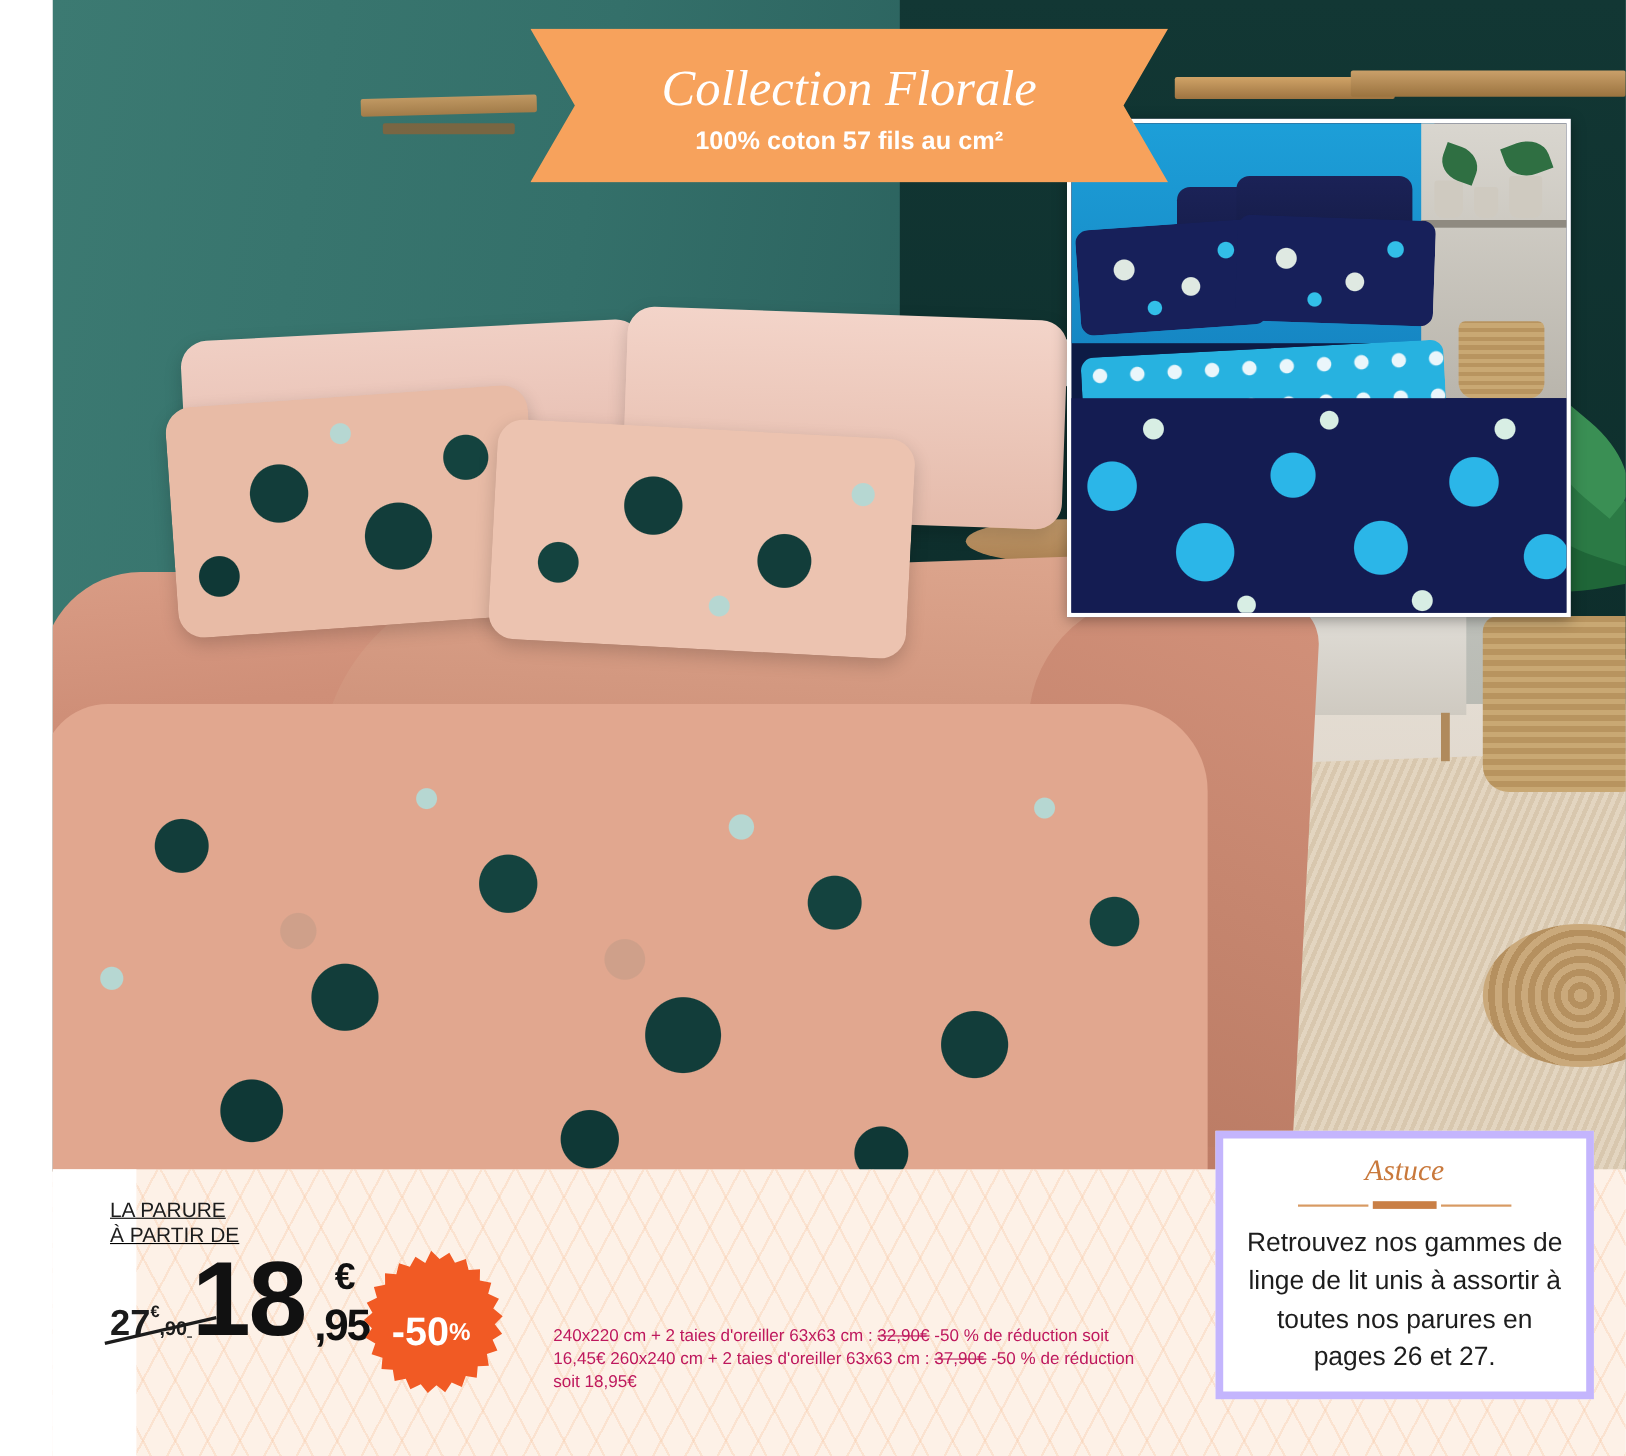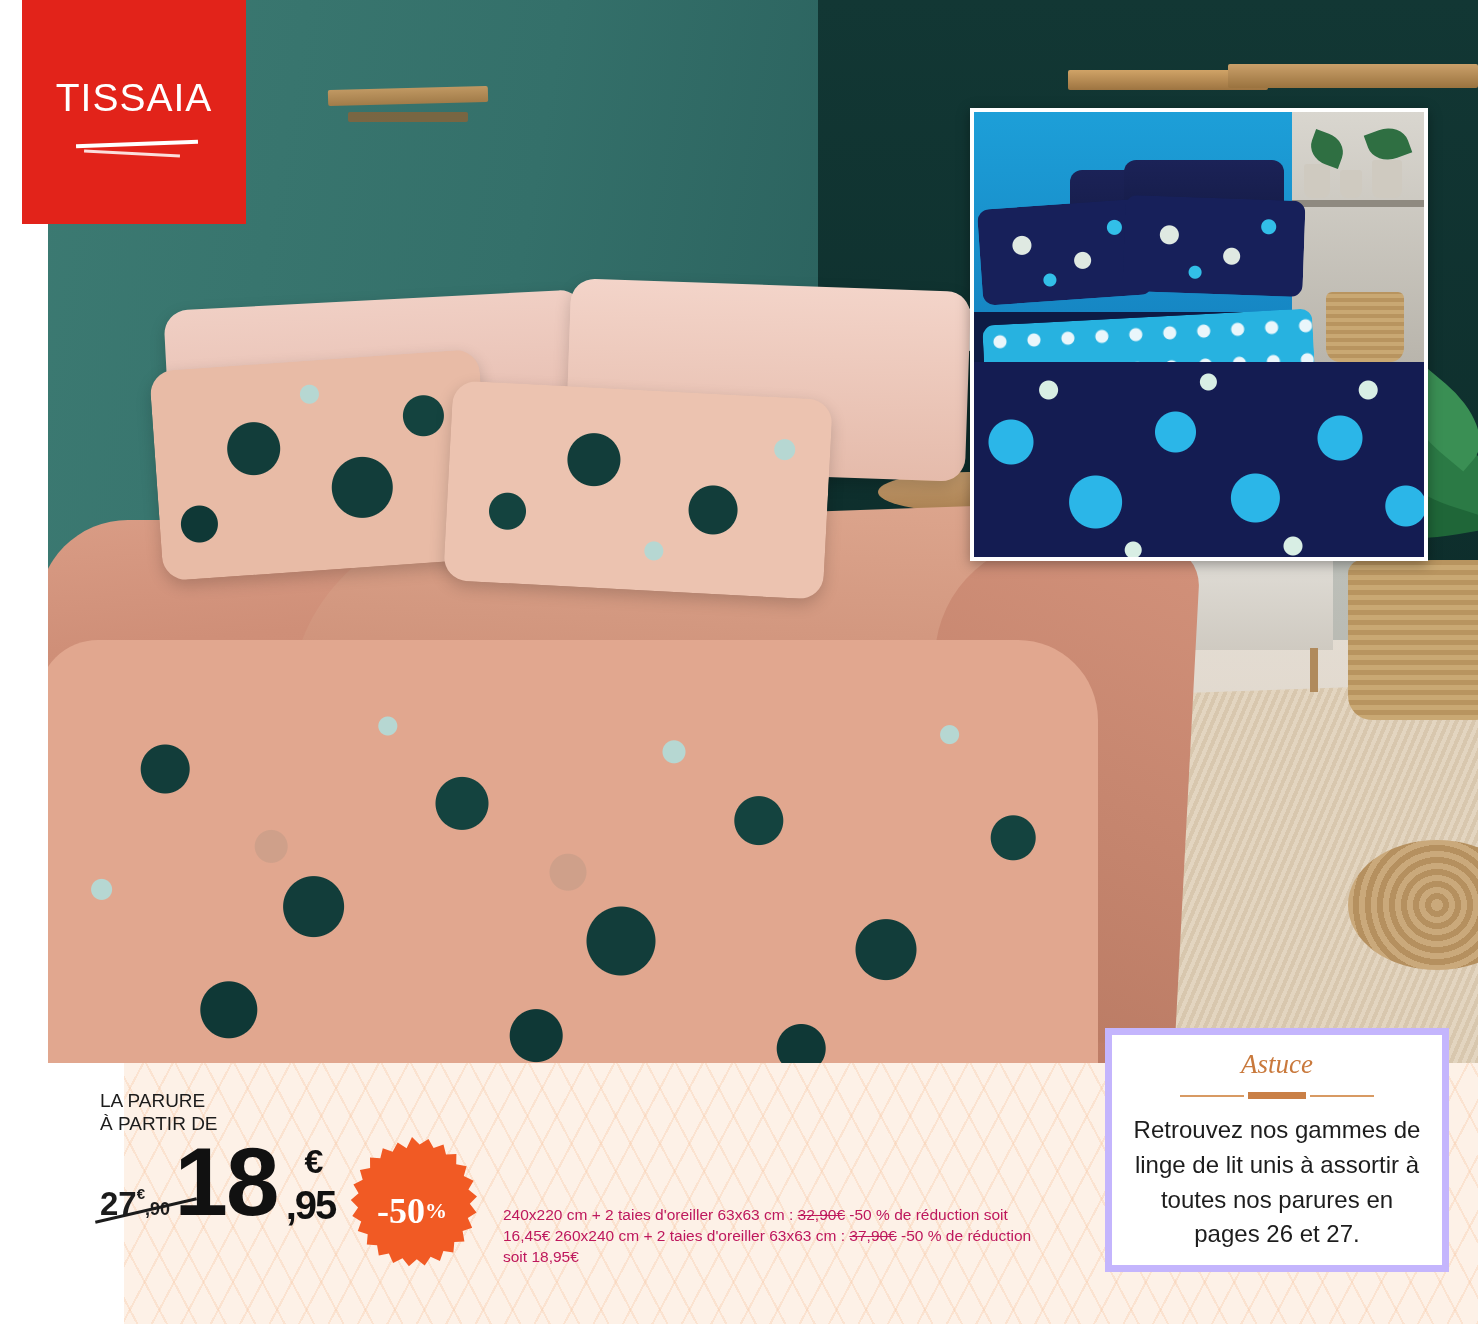--- a/index.html
+++ b/index.html
@@ -346,21 +346,21 @@
       repeating-linear-gradient(-62deg, rgba(247,200,166,.35) 0 2px, transparent 2px 26px);
   }
   .bottom-left-white {
     position: absolute; left: 0; top: 0; width: 76px; height: 261px;
     background: #ffffff;
   }
 
   
   .price-block {
     position: absolute;
-    left: 100px; top: 1090px; width: 330px;
+    left: 100px; top: 1090px; width: 330px; text-decoration: underline;
   }
   .la-parure {
     font-size: 19px;
     color: #1c1c1c;
     line-height: 1.2;
     font-family: "Liberation Sans", sans-serif;
   }
   .old-price {
     position: relative;
     display: inline-block;
@@ -401,21 +401,21 @@
   .new-price .cents-big {
     font-size: 40px;
     position: absolute;
     right: -58px;
     bottom: 2px;
   }
 
   
   .burst {
     position: absolute;
-    left: 336px; top: 1135px; width: 152px; height: 152px; font-family: Liberation Serif, serif;
+    left: 316px; top: 1135px; width: 152px; height: 152px;
   }
   .burst svg { display:block; }
   .burst-label {
     position: absolute;
     left: 0; top: 0; width: 152px; height: 152px;
     display:flex; align-items:center; justify-content:center;
     color: #ffffff;
     font-weight: bold;
     font-size: 36px;
   }
@@ -529,26 +529,25 @@
     <div class="inset-plant" style="left:394px;top:16px;width:40px;height:32px;transform:rotate(-20deg);"></div>
     <div class="inset-basket"></div>
     <div class="inset-pillow-dark" style="left:96px;top:58px;width:170px;height:86px;"></div>
     <div class="inset-pillow-dark" style="left:150px;top:48px;width:160px;height:80px;"></div>
     <div class="inset-pillow-pat" style="left:6px;top:92px;width:170px;height:96px;transform:rotate(-4deg);"></div>
     <div class="inset-pillow-pat" style="left:150px;top:86px;width:180px;height:96px;transform:rotate(2deg);"></div>
     <div class="inset-dots"></div>
     <div class="inset-duvet"></div>
   </div>
 
-  <div class="logo-box">
-    <span class="logo-text">TISSAIA</span>
-    <span class="logo-underline"></span>
-    <span class="logo-underline2"></span>
-  </div>
-
+
+  <div class="banner">
+    <div class="banner-title">Collection Florale</div>
+    <div class="banner-sub">100% coton 57 fils au cm²</div>
+  </div>
 
   <div class="bottom">
     <div class="bottom-left-white"></div>
   </div>
 
   <div class="price-block">
     <div class="la-parure">
       <div>LA PARURE</div>
       <div>À PARTIR DE</div>
     </div>

